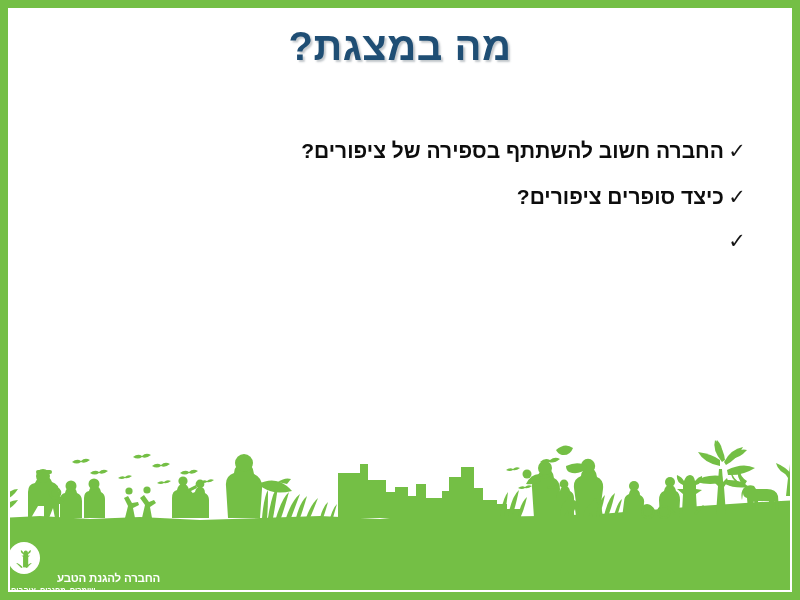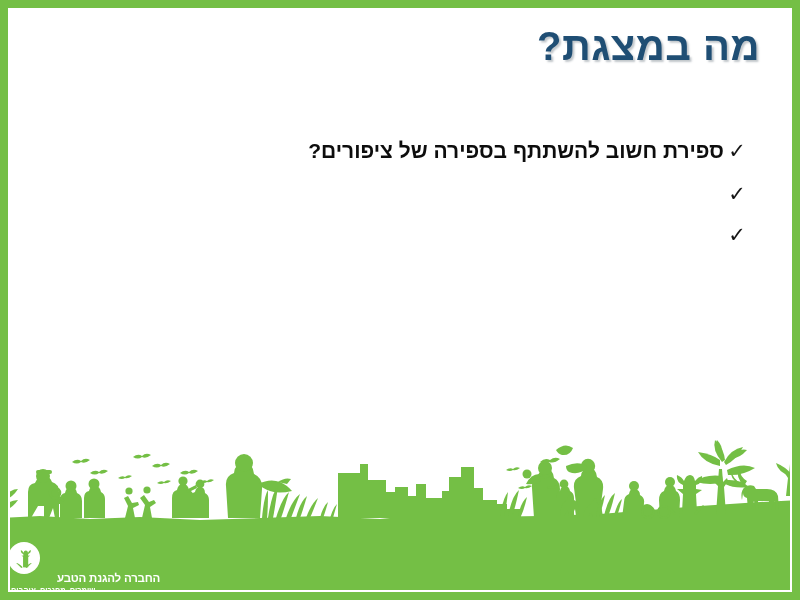--- a/index.html
+++ b/index.html
@@ -34,21 +34,21 @@
     pointer-events: none;
     z-index: 41;
   }
 
   
   .title {
     position: absolute;
     top: 24px;
     right: 40px;
     left: 40px;
-    text-align: right;
+    text-align: center;
     font-size: 40px;
     font-weight: bold;
     color: #1F4E74;
     letter-spacing: 0.5px;
     text-shadow: 2px 2px 2px rgba(120,130,140,0.45);
     direction: rtl;
     z-index: 20;
   }
 
   
@@ -150,25 +150,26 @@
 <body>
 
 <div id="slide">
 
   <div class="title">מה במצגת?</div>
 
   <div class="bullets">
 
     <div class="bullet-row">
       <span class="bullet-mark">✓</span>
-      <span class="bullet-text">ספירת חשוב להשתתף בספירה של ציפורים?</span>
+      <span class="bullet-text">החברה חשוב להשתתף בספירה של ציפורים?</span>
     </div>
 
     <div class="bullet-row">
       <span class="bullet-mark">✓</span>
+      <span class="bullet-text">כיצד סופרים ציפורים?</span>
     </div>
 
     <div class="bullet-row">
       <span class="bullet-mark">✓</span>
     </div>
 
   </div>
 
   <div class="scenery">
     <svg viewBox="0 0 800 160" preserveAspectRatio="none" xmlns="http://www.w3.org/2000/svg">

